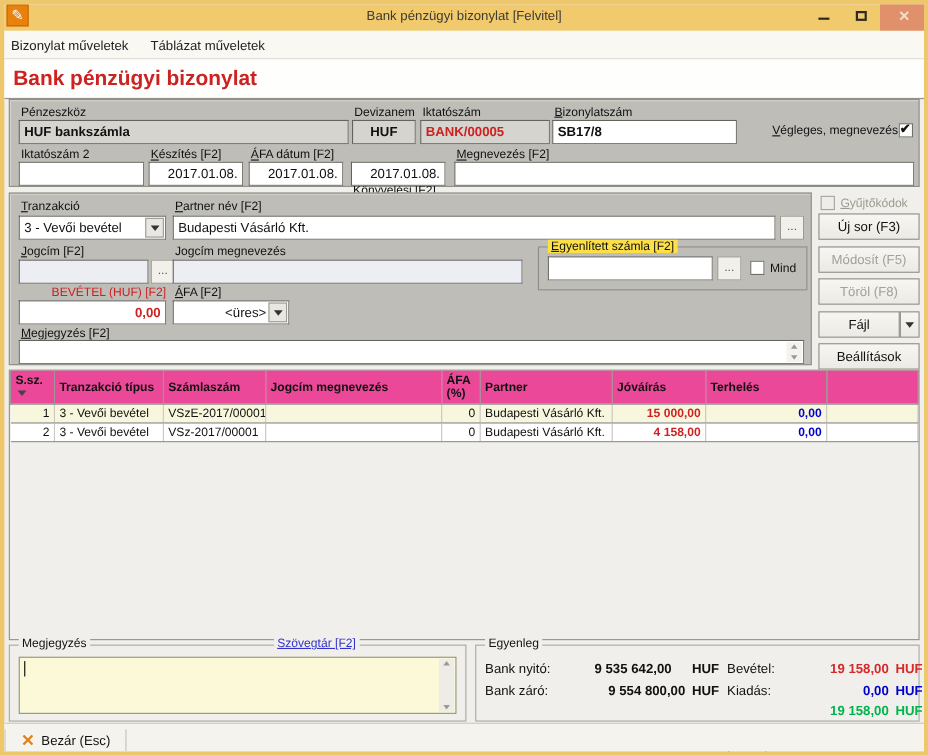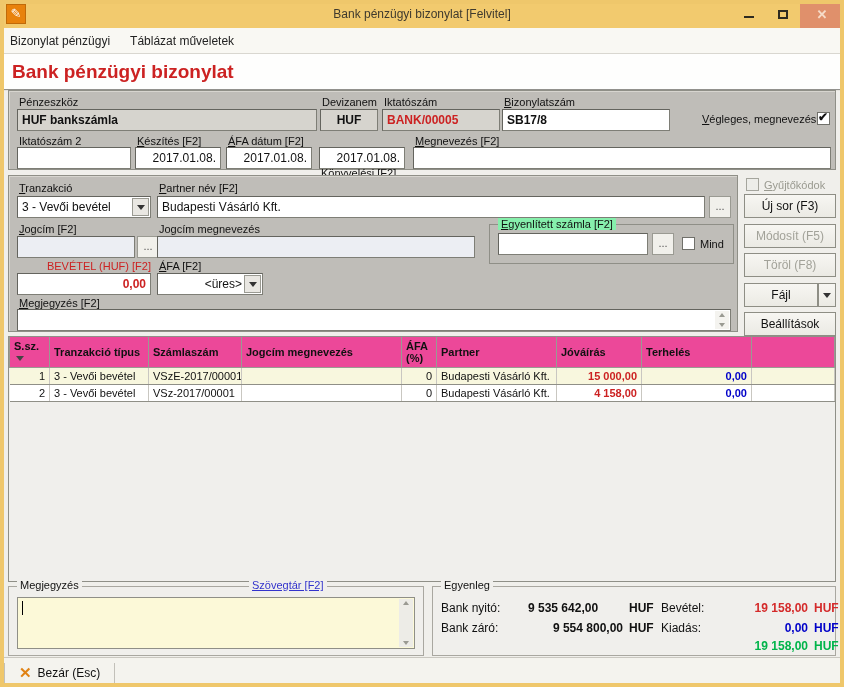--- a/index.html
+++ b/index.html
@@ -88,21 +88,21 @@
   
   .panel{ position:absolute; background:#BFBDB8; border:1px solid #8f8f87; box-shadow:inset 1px 1px 0 #d7d5cf; }
   #panel-top{ left:4px; top:86px; width:828px; height:80px; }
   #panel-tx { left:4px; top:171px; width:730px; height:157px; }
 
   .spin-col{ position:absolute; right:1px; top:1px; bottom:1px; width:14px; background:#F4F3EF; display:flex; flex-direction:column; align-items:center; justify-content:space-between; padding:2px 0; }
   .tri-up-s{ width:0;height:0;border-left:3px solid transparent;border-right:3px solid transparent;border-bottom:4px solid #9a9a92; }
   .tri-dn-s{ width:0;height:0;border-left:3px solid transparent;border-right:3px solid transparent;border-top:4px solid #9a9a92; }
 
   .groupbox{ position:absolute; border:1px solid #8f8f87; }
-  .groupbox .legend{ position:absolute; top:-7px; left:8px; background:#86efac; padding:0 3px; font-size:11px; }
+  .groupbox .legend{ position:absolute; top:-7px; left:8px; background:#fde047; padding:0 3px; font-size:11px; }
 
   
   .side-label-dis{ color:#9a9a90; font-size:11px; }
 
   
   #grid{
     position:absolute; left:4px; top:332px; width:828px; height:246px;
     background:#F0EFEC; border:1px solid #8f8f87;
   }
   table{ border-collapse:collapse; width:100%; table-layout:fixed; font-size:11px; }
@@ -157,21 +157,21 @@
       <div class="wbtn max">
           <span></span>
         </div>
       <div class="wbtn close">
           <span>✕</span>
         </div>
     </div>
   </div>
 
   <div class="menubar">
-    <div class="menu-item">Bizonylat pénzügyi</div>
+    <div class="menu-item">Bizonylat műveletek</div>
     <div class="menu-item">Táblázat műveletek</div>
   </div>
 
   <div class="heading">
     <div class="txt">Bank pénzügyi bizonylat</div>
   </div>
 
   <div class="panel" id="panel-top">
     <span class="lbl" style="position:absolute;left:10px;top:5px;">Pénzeszköz</span>
     <div class="field ro bold" style="left:8px;top:18px;width:300px;">HUF bankszámla</div>
@@ -328,21 +328,21 @@
         <span class="tri-up-s"></span>
         <span class="tri-dn-s"></span>
       </span>
     </div>
   </div>
 
   <div class="bgroup" id="egyenleg-box">
     <span class="legend">Egyenleg</span>
 
     <span class="bal-row bal-lbl" style="left:8px;top:14px;">Bank nyitó:</span>
-    <span class="bal-row" style="left:95px;top:14px;width:95px;text-align:left;">9 535 642,00</span>
+    <span class="bal-row" style="left:95px;top:14px;width:95px;text-align:center;">9 535 642,00</span>
     <span class="bal-row" style="left:196px;top:14px;">HUF</span>
 
     <span class="bal-row bal-lbl" style="left:8px;top:34px;">Bank záró:</span>
     <span class="bal-row" style="left:95px;top:34px;width:95px;text-align:right;">9 554 800,00</span>
     <span class="bal-row" style="left:196px;top:34px;">HUF</span>
 
     <span class="bal-row bal-lbl" style="left:228px;top:14px;">Bevétel:</span>
     <span class="bal-row c-red" style="left:290px;top:14px;width:85px;text-align:right;">19 158,00</span>
     <span class="bal-row c-red" style="left:381px;top:14px;">HUF</span>
 

